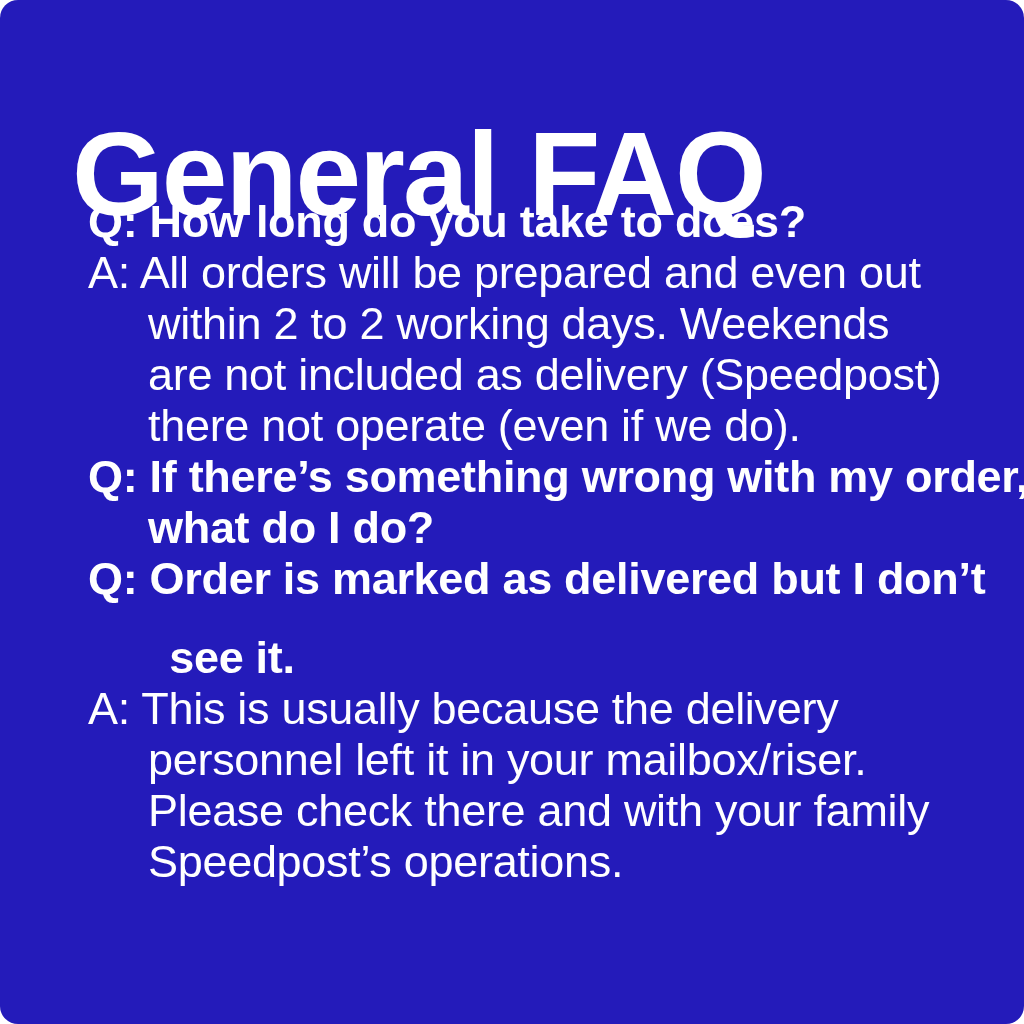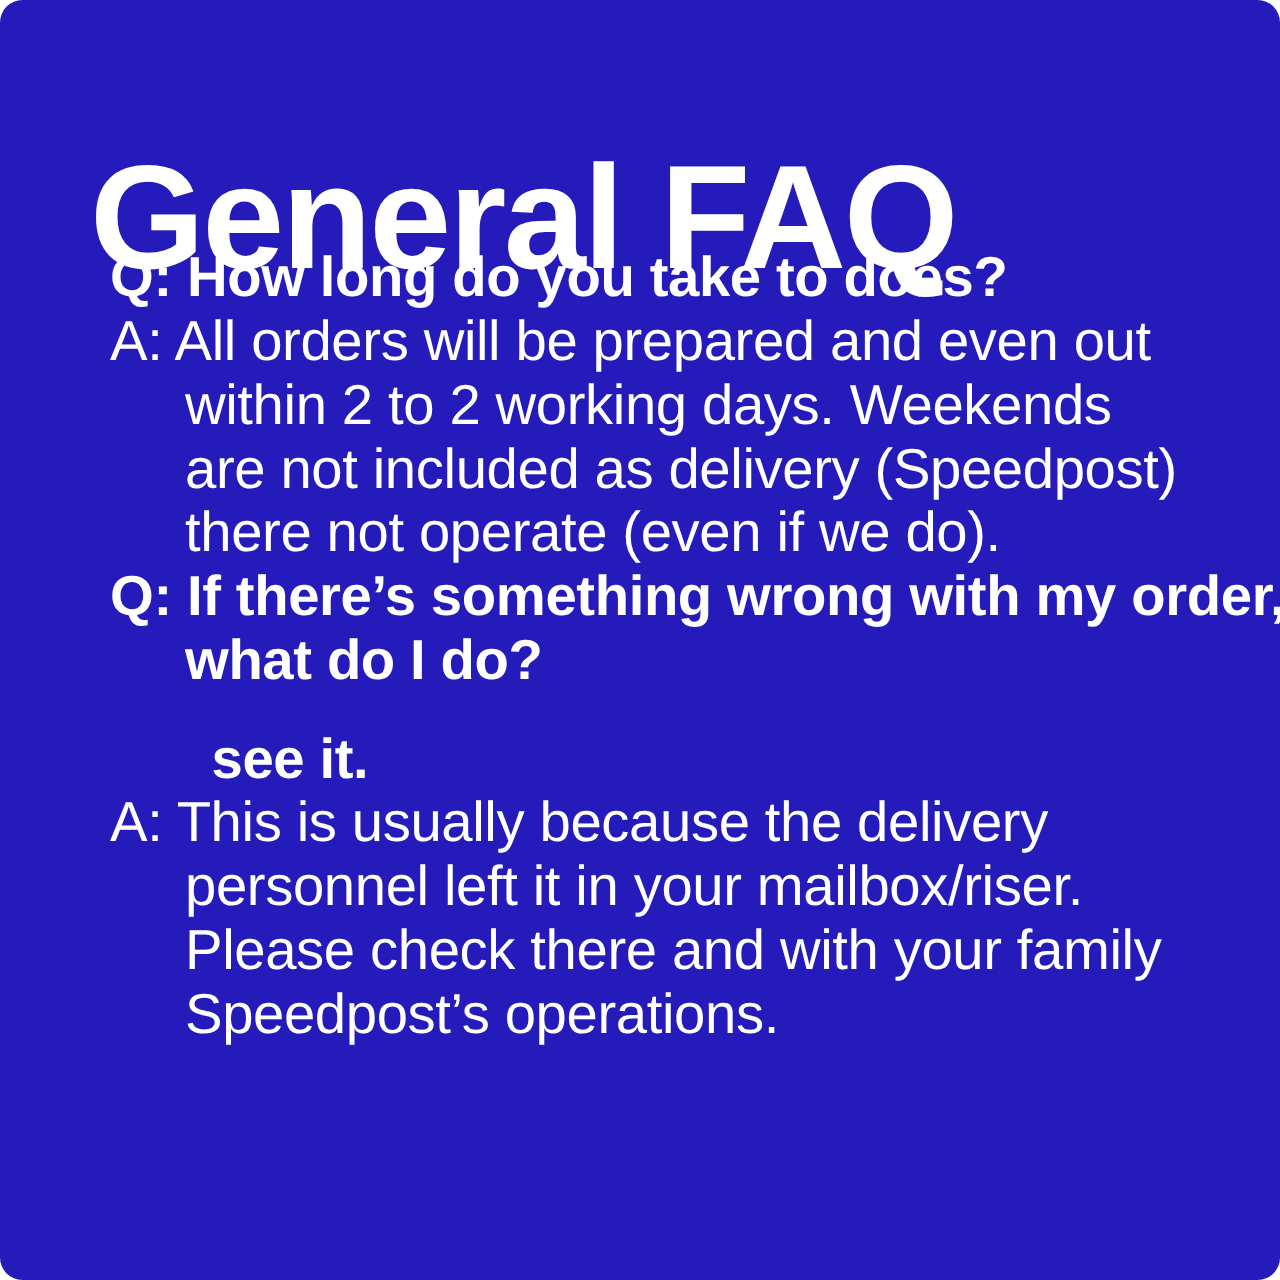--- a/index.html
+++ b/index.html
@@ -77,20 +77,21 @@
   <h1 id="page-title">General FAQ</h1>
 
   <div id="faq-list">
       <div class="faq-line bold">Q: How long do you take to does?</div>
       <div class="faq-line light">A: All orders will be prepared and even out</div>
       <div class="faq-line light indent-1">within 2 to 2 working days. Weekends</div>
       <div class="faq-line light indent-1">are not included as delivery (Speedpost)</div>
       <div class="faq-line light indent-1">there not operate (even if we do).</div>
       <div class="faq-line bold">Q: If there’s something wrong with my order,</div>
       <div class="faq-line bold indent-1">what do I do?</div>
+      <div class="faq-line bold">Q: Order is marked as delivered but I don’t</div>
       <div class="faq-line bold indent-2"> see it.</div>
       <div class="faq-line light">A: This is usually because the delivery</div>
       <div class="faq-line light indent-1">personnel left it in your mailbox/riser.</div>
       <div class="faq-line light indent-1">Please check there and with your family</div>
       <div class="faq-line light indent-1">Speedpost’s operations.</div>
     </div>
 
 </div>
 
 </body></html>

